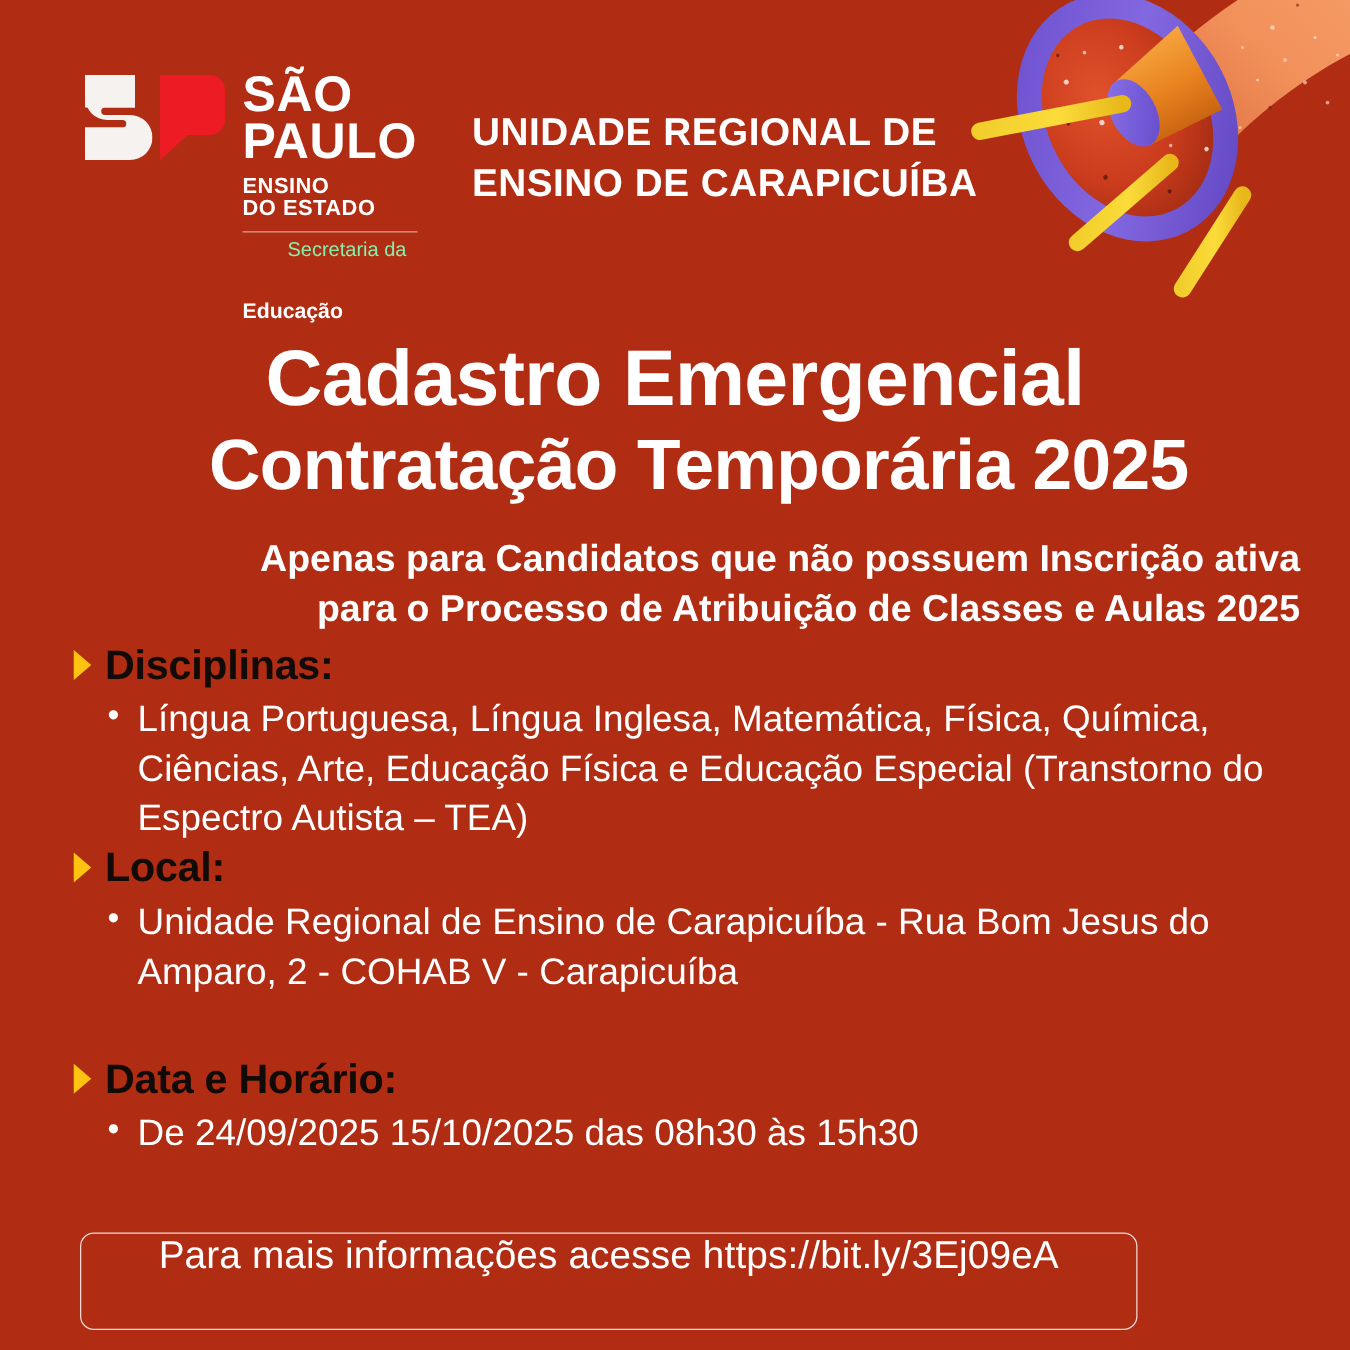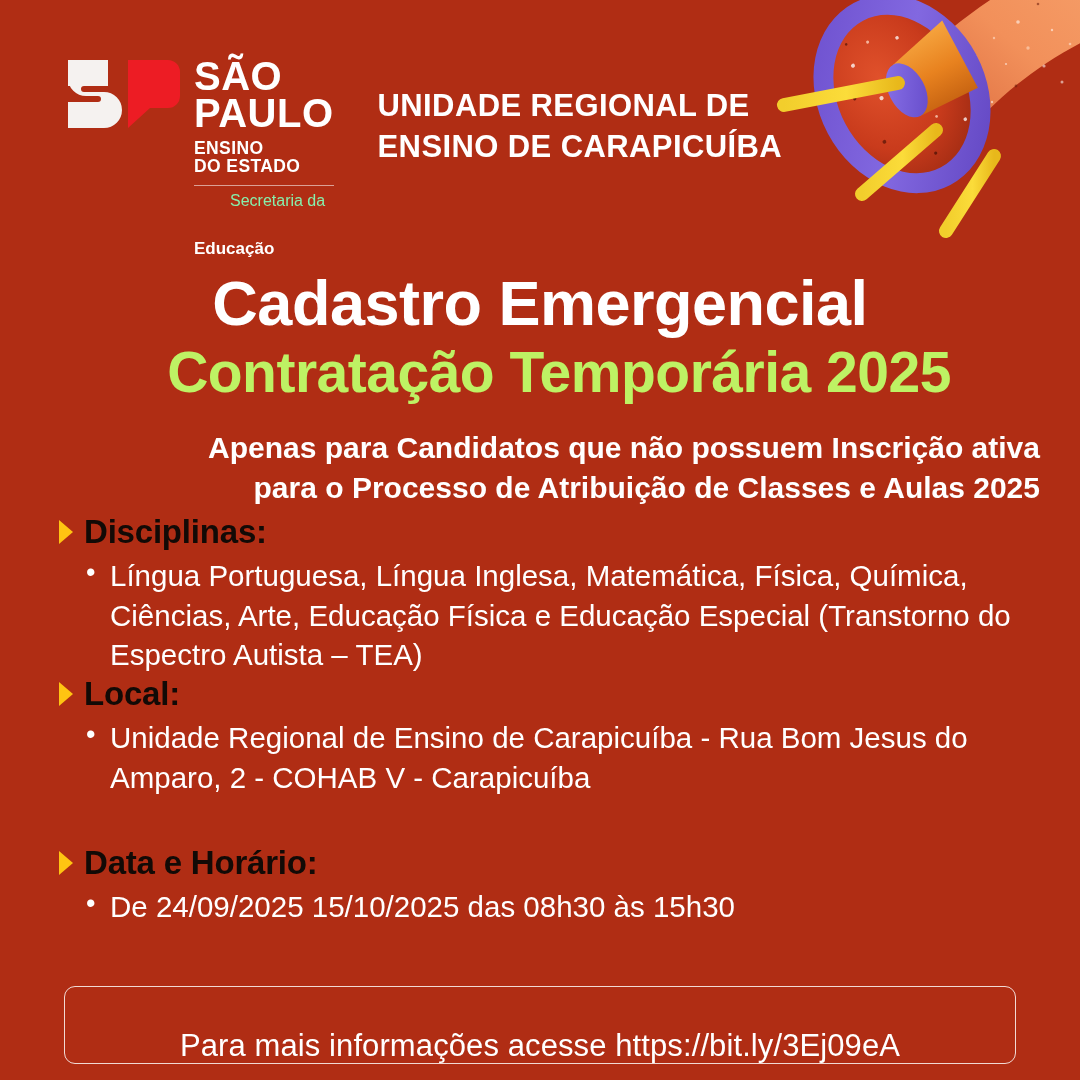--- a/index.html
+++ b/index.html
@@ -119,21 +119,21 @@
     text-align: center;
   }
   .headline-1 {
     color: #FFFFFF;
     font-weight: 700;
     font-size: 63px;
     line-height: 1.0;
     letter-spacing: -0.5px;
   }
   .headline-2 {
-    color: #bef264;
+    color: #ffffff;
     font-weight: 700;
     font-size: 57px;
     line-height: 1.02;
     letter-spacing: -0.5px;
     margin-top: 8px;
     padding-left: 38px;
   }
 
   
   .subtitle {
@@ -200,27 +200,27 @@
     font-size: 27px;
     line-height: 1.33;
     color: #FFFFFF;
   }
 
   
   .footer-box {
     position: absolute;
     left: 64px;
     top: 986px;
-    width: 952px;
+    width: 846px;
     height: 78px;
     box-sizing: border-box;
     border: 1.5px solid rgba(255,255,255,0.82);
     border-radius: 11px;
     display: flex;
-    align-items: flex-end;
+    align-items: flex-start;
     justify-content: center;
   }
   .footer-text {
     color: #FFFFFF;
     font-weight: 400;
     font-size: 31px;
     line-height: 1.1;
     letter-spacing: 0.1px;
   }
 </style>

